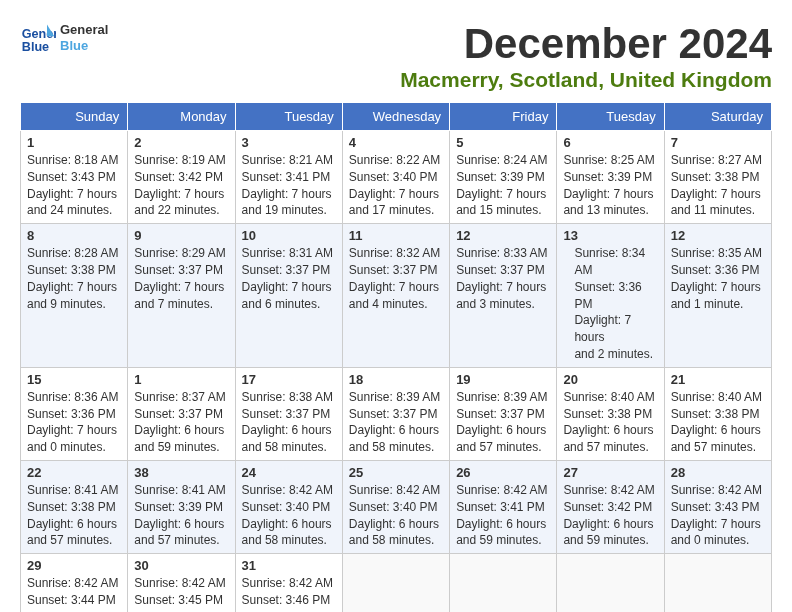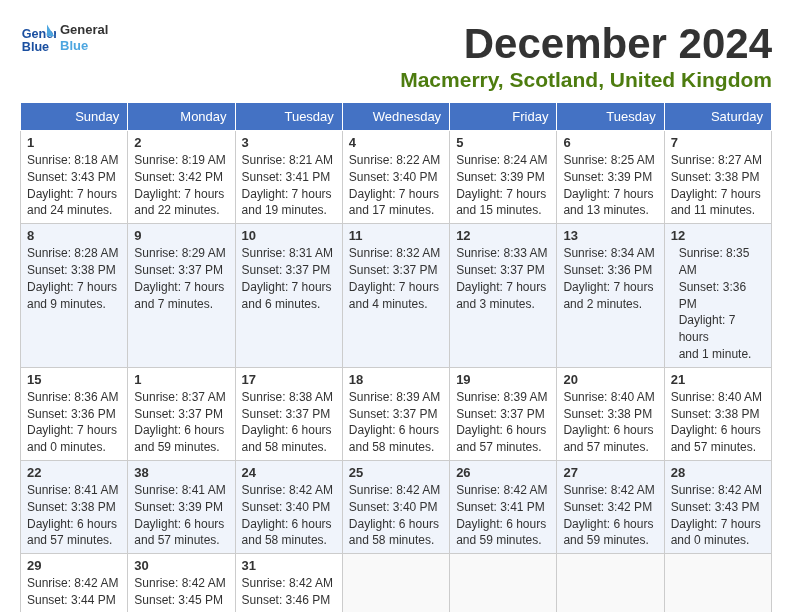--- a/index.html
+++ b/index.html
@@ -202,28 +202,28 @@
         </td>
         <td>
           <span class="day-num">12</span>
           <div class="day-info" style="white-space: pre-line;">Sunrise: 8:33 AM
 Sunset: 3:37 PM
 Daylight: 7 hours
 and 3 minutes.</div>
         </td>
         <td>
           <span class="day-num">13</span>
-          <div class="day-info" style="white-space: pre-line;">Sunrise: 8:34 AM
+          <div class="day-info" style="white-space: pre-line; margin-left: 11px;">Sunrise: 8:34 AM
 Sunset: 3:36 PM
 Daylight: 7 hours
 and 2 minutes.</div>
         </td>
         <td>
           <span class="day-num">12</span>
-          <div class="day-info" style="white-space: pre-line; margin-left: 8px;">Sunrise: 8:35 AM
+          <div class="day-info" style="white-space: pre-line;">Sunrise: 8:35 AM
 Sunset: 3:36 PM
 Daylight: 7 hours
 and 1 minute.</div>
         </td>
       </tr>
       <tr>
         <td>
           <span class="day-num">15</span>
           <div class="day-info" style="white-space: pre-line;">Sunrise: 8:36 AM
 Sunset: 3:36 PM

